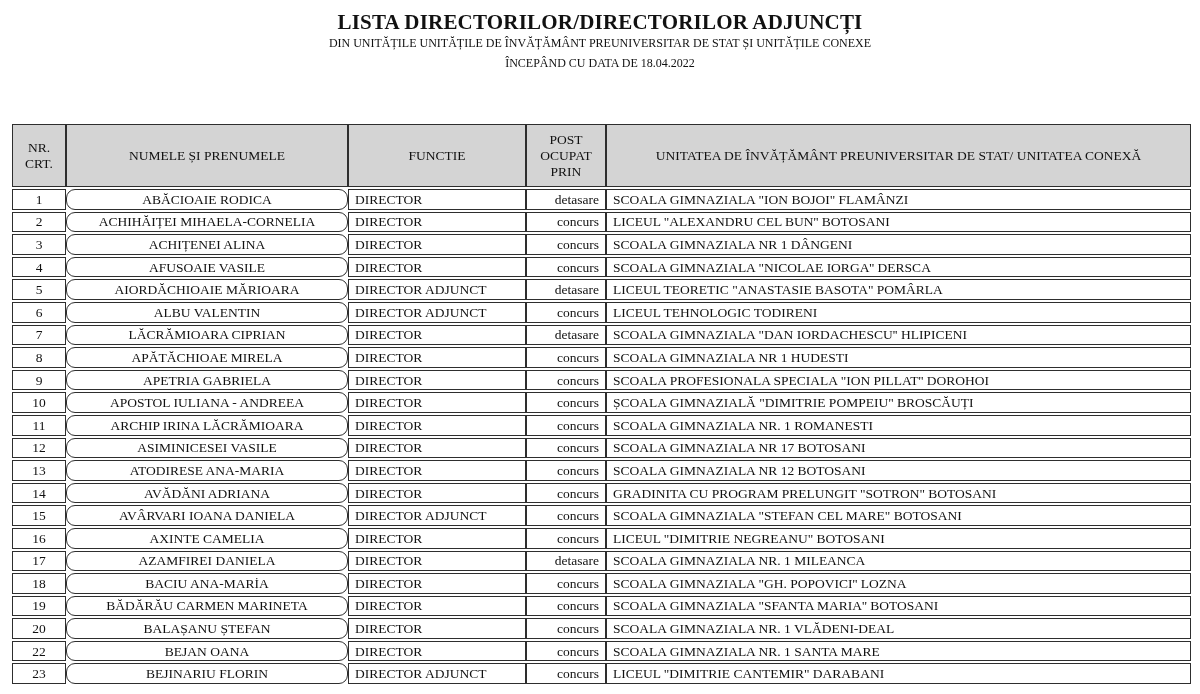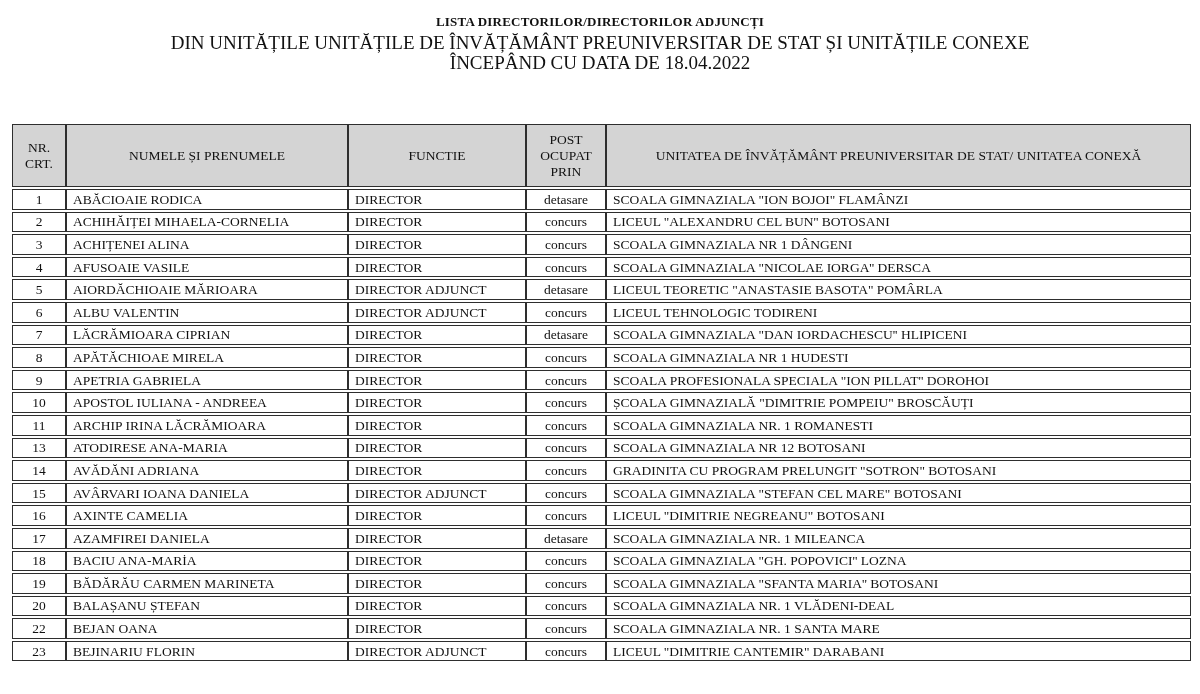--- a/index.html
+++ b/index.html
@@ -15,27 +15,27 @@
   .doc {
     width: 1200px;
     height: 694px;
     position: relative;
   }
   .title-block {
     padding-top: 11px;
     text-align: center;
   }
   .title-line1 {
-    font-size: 13px;
+    font-size: 21px;
     font-weight: bold;
     letter-spacing: 0.2px;
     line-height: 22px;
   }
   .title-line2, .title-line3 {
-    font-size: 19px;
+    font-size: 12px;
     font-weight: normal;
     line-height: 20px;
   }
   table.directors {
     position: absolute;
     left: 12px;
     top: 122px;
     width: 1179px;
     table-layout: fixed;
     border-collapse: separate;
@@ -60,23 +60,23 @@
   }
   table.directors td {
     height: 18.6px;
     font-size: 13.5px;
     line-height: 17px;
     padding: 0 6px;
     vertical-align: middle;
     background: #ffffff;
   }
   td.c-nr   { text-align: center; padding: 0 2px; }
-  td.c-name { text-align: left; }
+  td.c-name { text-align: center; border-radius: 9px; }
   td.c-func { text-align: left; margin-top: 12px; }
-  td.c-post { text-align: center; font-size: 12.5px; padding: 0 2px; font-family: Liberation Serif, serif; }
+  td.c-post { text-align: right; font-size: 12.5px; padding: 0 2px; font-family: Liberation Serif, serif; }
   td.c-unit { text-align: left; }
 </style>
 </head>
 <body>
 
 <div class="doc">
   <div class="title-block">
     <div class="title-line1">LISTA DIRECTORILOR/DIRECTORILOR ADJUNCȚI</div>
     <div class="title-line2">DIN UNITĂȚILE UNITĂȚILE DE ÎNVĂȚĂMÂNT PREUNIVERSITAR DE STAT ȘI UNITĂȚILE CONEXE</div>
     <div class="title-line3">ÎNCEPÂND CU DATA DE 18.04.2022</div>
@@ -171,20 +171,27 @@
           <td class="c-unit">ȘCOALA GIMNAZIALĂ "DIMITRIE POMPEIU" BROSCĂUȚI</td>
         </tr>
         <tr>
           <td class="c-nr">11</td>
           <td class="c-name">ARCHIP IRINA LĂCRĂMIOARA</td>
           <td class="c-func">DIRECTOR</td>
           <td class="c-post">concurs</td>
           <td class="c-unit">SCOALA GIMNAZIALA NR. 1 ROMANESTI</td>
         </tr>
         <tr>
+          <td class="c-nr">12</td>
+          <td class="c-name">ASIMINICESEI VASILE</td>
+          <td class="c-func">DIRECTOR</td>
+          <td class="c-post">concurs</td>
+          <td class="c-unit">SCOALA GIMNAZIALA NR 17 BOTOSANI</td>
+        </tr>
+        <tr>
           <td class="c-nr">13</td>
           <td class="c-name">ATODIRESE ANA-MARIA</td>
           <td class="c-func">DIRECTOR</td>
           <td class="c-post">concurs</td>
           <td class="c-unit">SCOALA GIMNAZIALA NR 12 BOTOSANI</td>
         </tr>
         <tr>
           <td class="c-nr">14</td>
           <td class="c-name">AVĂDĂNI ADRIANA</td>
           <td class="c-func">DIRECTOR</td>

